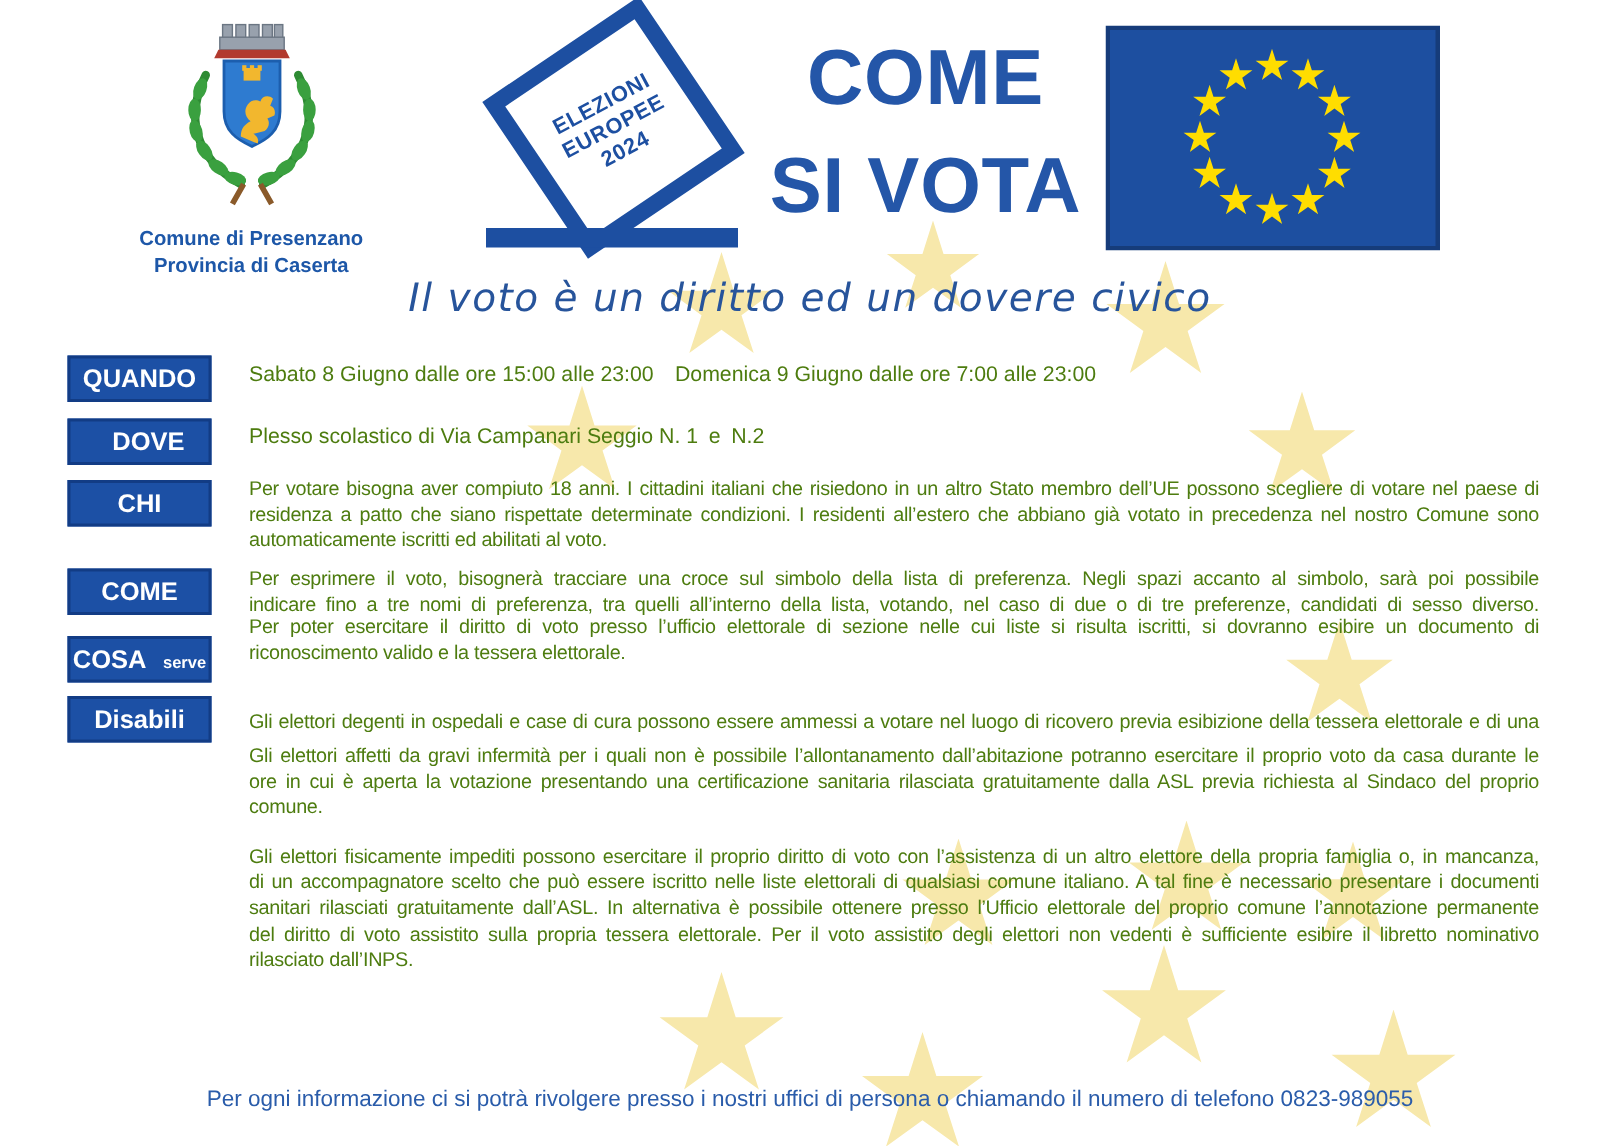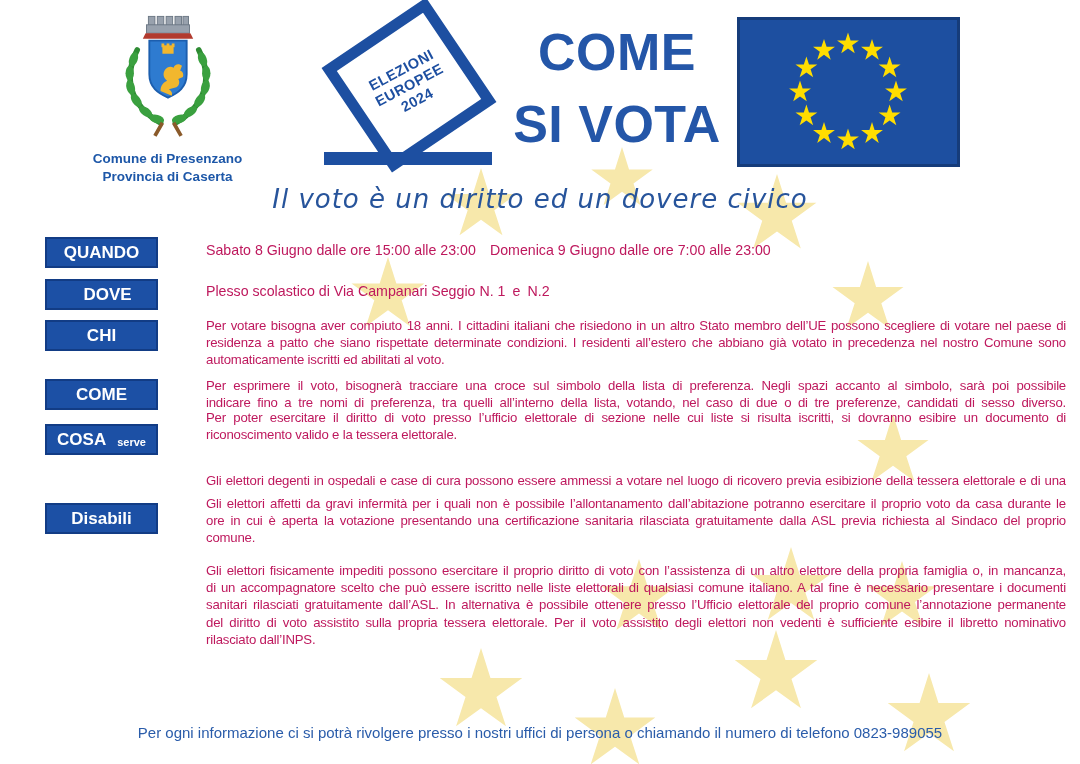--- a/index.html
+++ b/index.html
@@ -41,29 +41,29 @@
     color:#2456a8;font-weight:bold;font-size:52px;line-height:72px;letter-spacing:.5px;
   }
   .euflag{position:absolute;left:737px;top:17px;}
   .subtitle{
     position:absolute;left:0;top:184px;width:1080px;text-align:center;
     font-family:"DejaVu Sans",sans-serif;font-style:italic;
     color:#27549b;font-size:26px;letter-spacing:1px;
   }
   
   .tag{
-    position:absolute;left:45px;width:113px;height:31px;
+    position:absolute;left:45px;width:96px;height:31px;
     background:#1c50a5;border:2px solid #123c85;box-sizing:border-box;
     color:#ffffff;font-weight:bold;font-size:17px;
     display:flex;align-items:center;justify-content:center;gap:4px;
   }
   .tag .suffix{font-size:11px;font-weight:bold;align-self:center;margin-top:4px;}
   .ptxt{
     position:absolute;left:166px;width:860px;
-    color:#be185d;font-size:13.2px;line-height:17.2px;letter-spacing:-0.2px;margin-left:40px;
+    color:#4d7c0f;font-size:13.2px;line-height:17.2px;letter-spacing:-0.2px;
   }
   .jline{display:block;}
   .stretch{text-align:justify;text-align-last:justify;}
   .single{font-size:14.2px;letter-spacing:0;}
   
   .footer{
     position:absolute;left:0;top:724px;width:1080px;text-align:center;
     color:#2a5caa;font-size:15px;
   }
 </style>
@@ -207,21 +207,21 @@
 
   <div class="tag" style="top:424px;gap:11px;">
     <span>COSA</span>
     <span class="suffix">serve</span>
   </div>
   <div class="ptxt" style="top:409px;">
     <span class="jline stretch" style="">Per poter esercitare il diritto di voto presso l’ufficio elettorale di sezione nelle cui liste si risulta iscritti, si dovranno esibire un documento di</span>
     <span class="jline" style="">riconoscimento valido e la tessera elettorale.</span>
   </div>
 
-  <div class="tag" style="top:503px;text-align:right;">
+  <div class="tag" style="top:464px;text-align:right;">
     <span>Disabili</span>
   </div>
   <div class="ptxt" style="top:472px;">
     <span class="jline stretch" style="">Gli elettori degenti in ospedali e case di cura possono essere ammessi a votare nel luogo di ricovero previa esibizione della tessera elettorale e di una</span>
   </div>
   <div class="ptxt" style="top:495px;">
     <span class="jline stretch" style="">Gli elettori affetti da gravi infermità per i quali non è possibile l’allontanamento dall’abitazione potranno esercitare il proprio voto da casa durante le</span>
     <span class="jline stretch" style="">ore in cui è aperta la votazione presentando una certificazione sanitaria rilasciata gratuitamente dalla ASL previa richiesta al Sindaco del proprio</span>
     <span class="jline" style="">comune.</span>
   </div>

